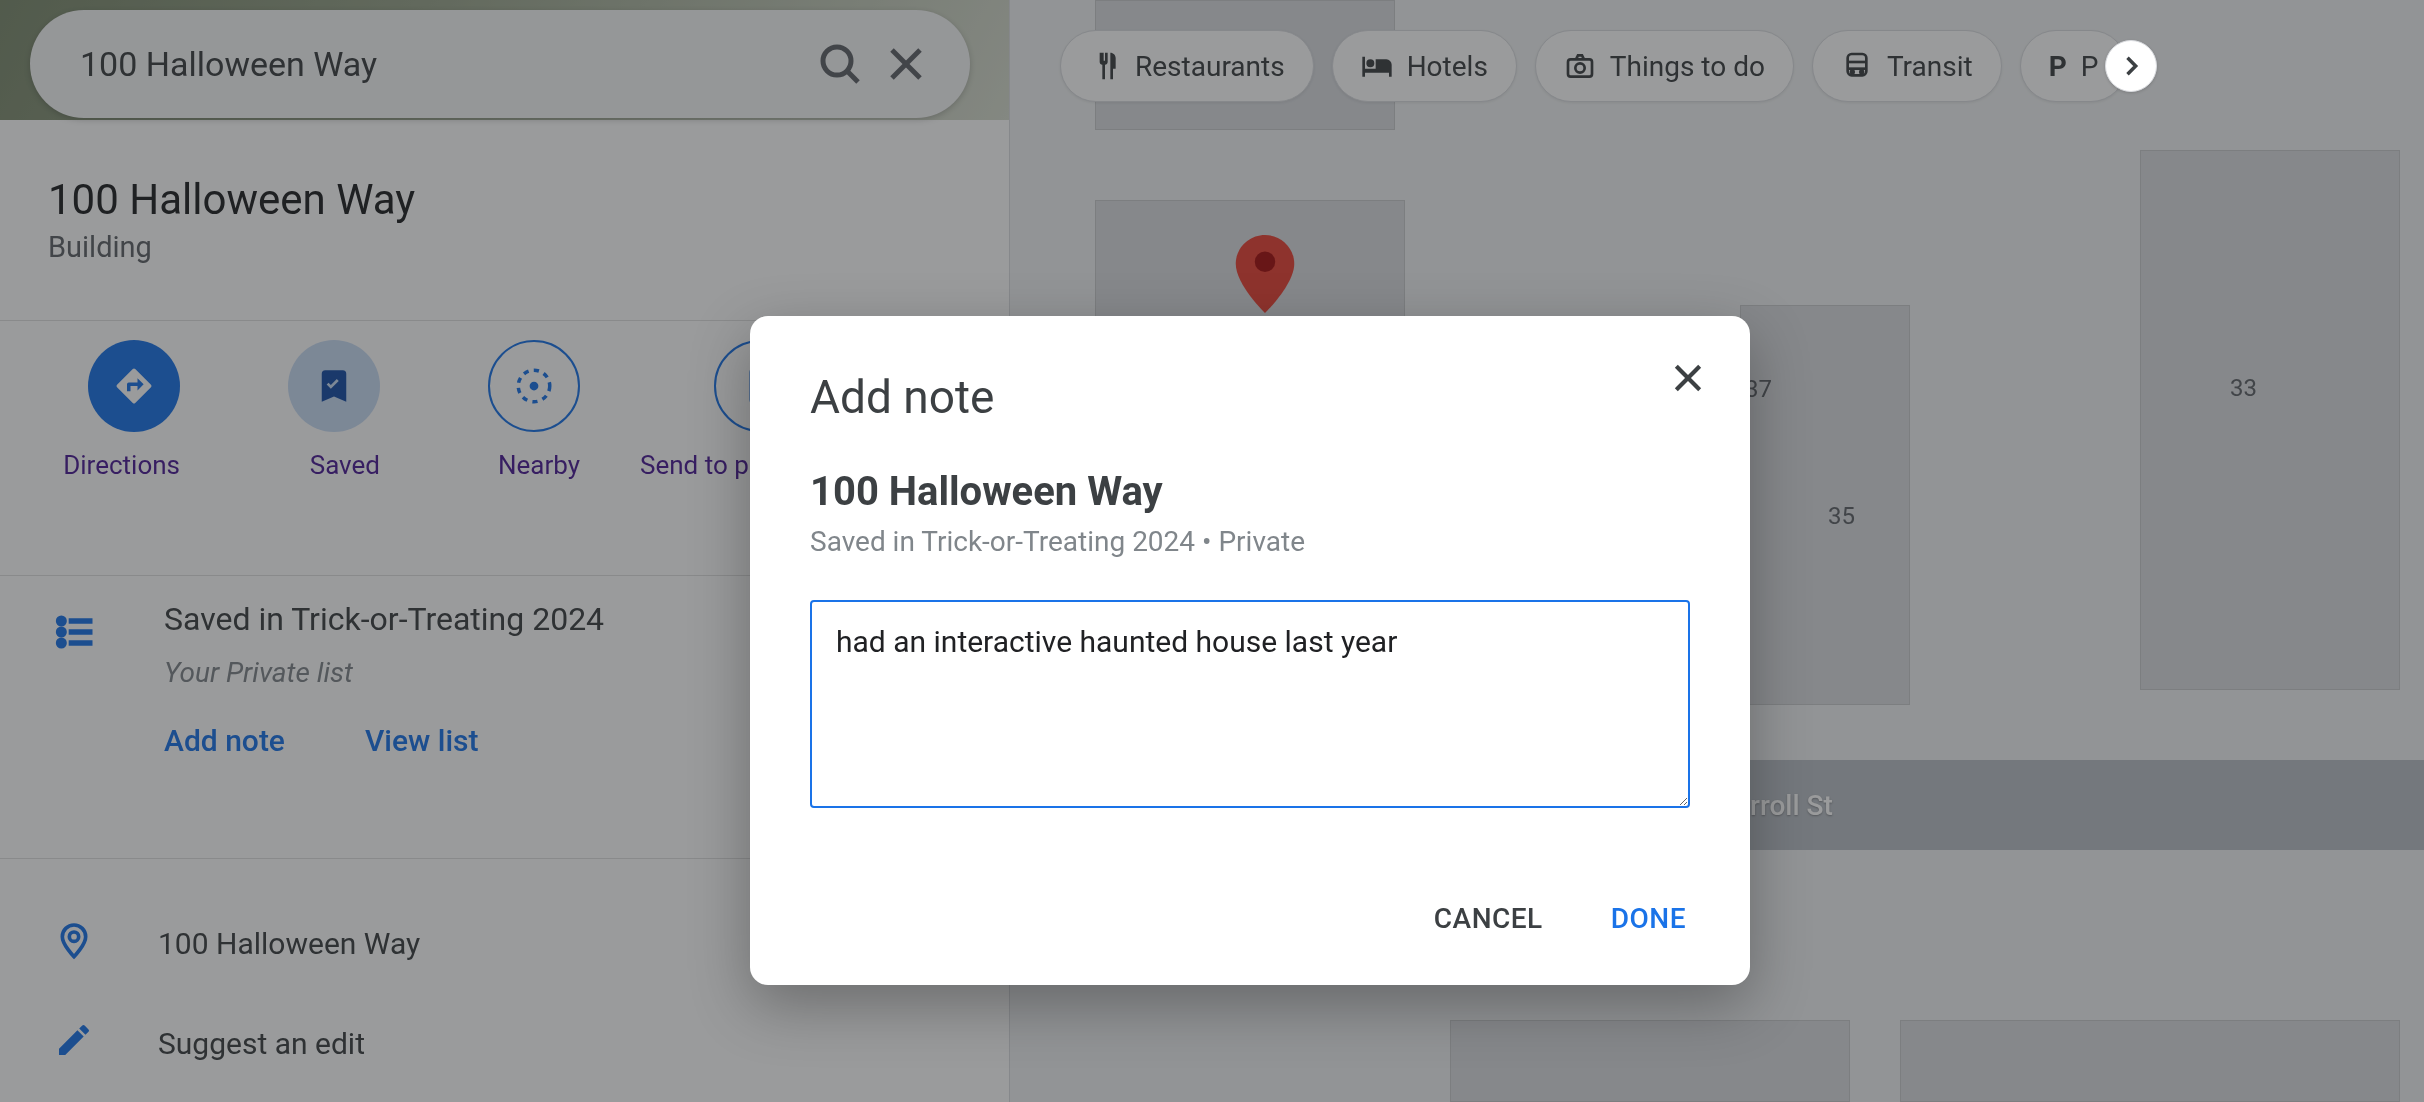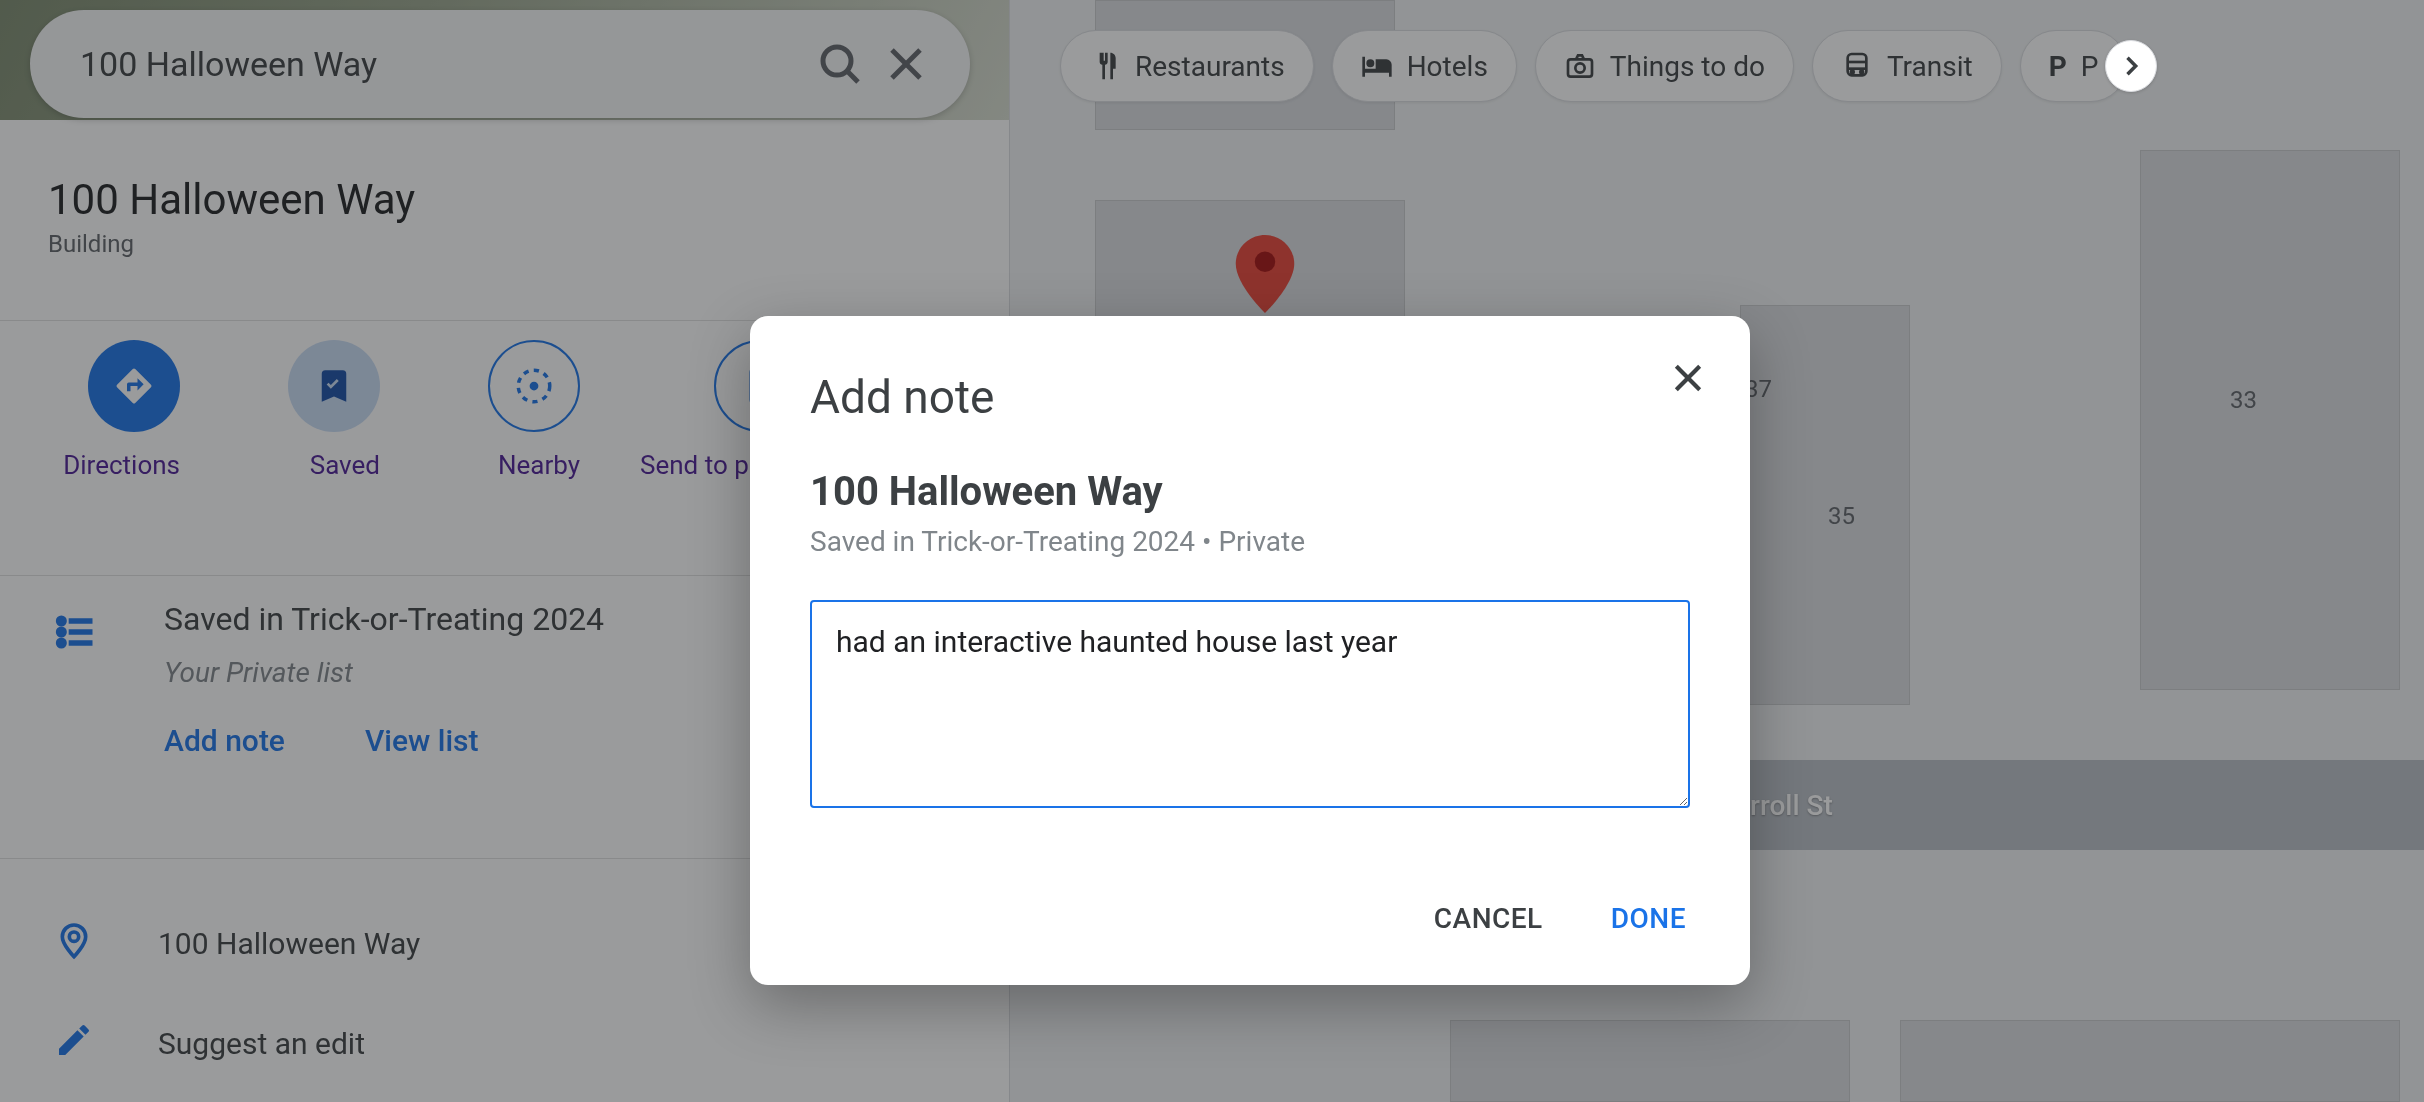--- a/index.html
+++ b/index.html
@@ -132,21 +132,21 @@
   }
   .place-header h1 {
     font-size: 42px;
     font-weight: 400;
     color: #202124;
     background: #fff;
     display: inline-block;
     padding-right: 20px;
   }
   .place-header .sub {
-    font-size: 24px;
+    font-size: 29px;
     color: #5f6368;
     margin-top: 6px;
   }
 
   .action-row {
     position: absolute;
     top: 340px;
     left: 40px;
     display: flex;
     gap: 60px;
@@ -290,21 +290,21 @@
   <div class="building" style="left:2140px; top:150px; width:260px; height:540px;"></div>
   <div class="building" style="left:1900px; top:1020px; width:500px; height:82px;"></div>
   <div class="building" style="left:1450px; top:1020px; width:400px; height:82px;"></div>
 
   <div class="street" style="left:1010px; top:760px; right:0; height:90px; justify-content:flex-start; padding-left:740px;">
     <span>rroll St</span>
   </div>
 
   <span class="house-num" style="left:1745px; top:375px;">37</span>
   <span class="house-num" style="left:1828px; top:502px;text-align:right;">35</span>
-  <span class="house-num" style="left:2230px; top:386px;">33</span>
+  <span class="house-num" style="left:2230px; top:374px;">33</span>
 
   <div class="map-pin" style="left:1235px; top:235px;">
     <svg viewBox="0 0 24 32">
         <path fill="#ea4335" d="M12 0C5.4 0 0 5.3 0 11.8 0 20.4 12 32 12 32s12-11.6 12-20.2C24 5.3 18.6 0 12 0z"></path>
         <circle cx="12" cy="11" r="4.2" fill="#a50e0e"></circle>
       </svg>
   </div>
 </div>
 
 <div class="chip-row">

